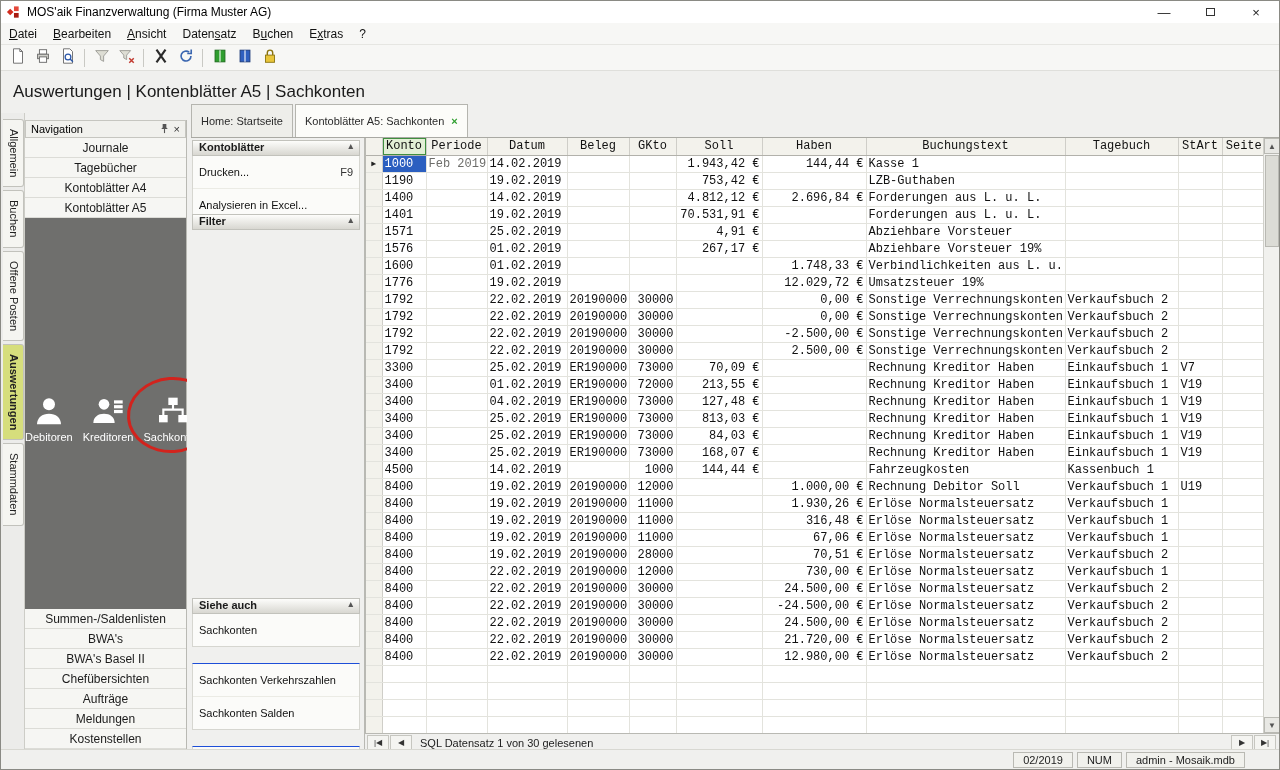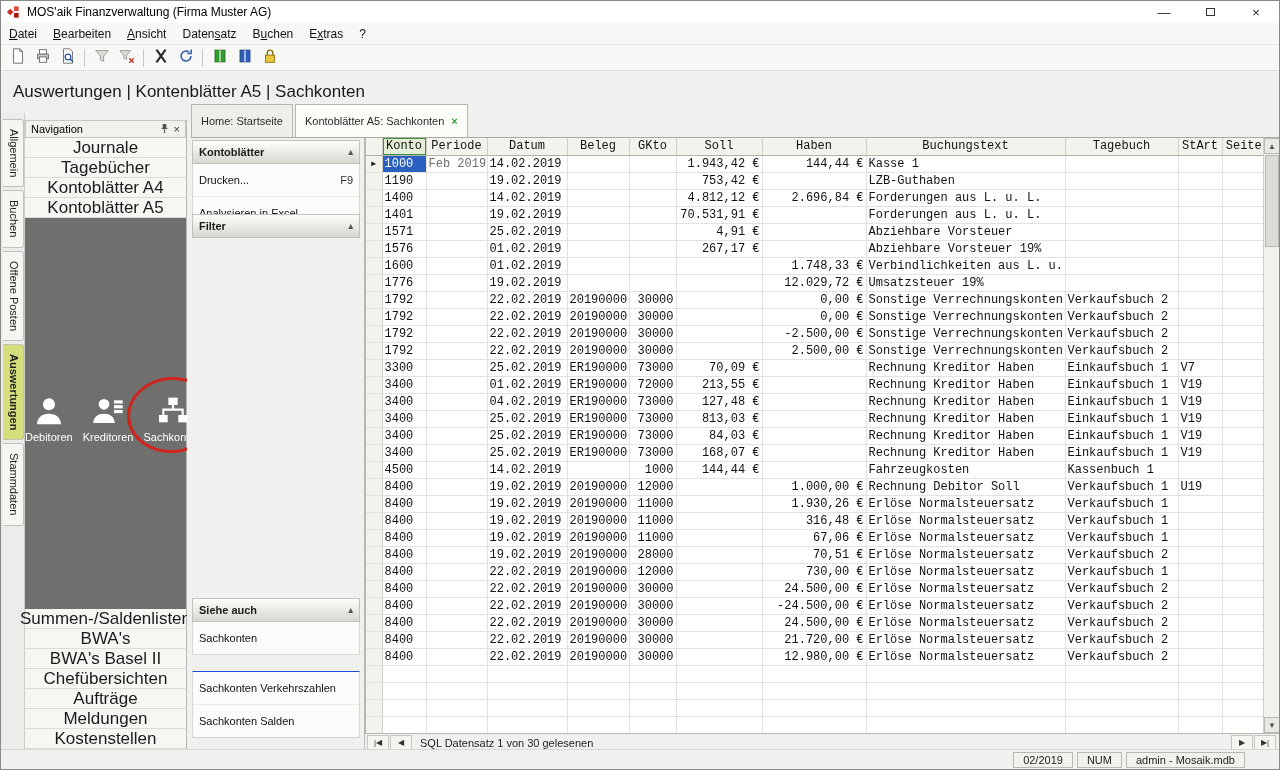--- a/index.html
+++ b/index.html
@@ -32,32 +32,32 @@
   .side-strip{position:absolute;left:0;top:112px;width:24px;bottom:20px;background:#ececea;border-right:1px solid #cdcdc7;padding-top:3px}
   .side-tab{writing-mode:vertical-rl;width:21px;margin:3px 0 3px 2px;padding:9px 3px;font-size:11px;color:#222;background:#f5f5f1;border:1px solid #c2c2bc;border-left:none;border-radius:0 3px 3px 0;text-align:center}
   .side-tab.active{background:#d6de7c;font-weight:bold}
 
   
   .nav-panel{position:absolute;left:24px;top:119px;width:162px;bottom:20px;background:#f0f0ee;border-right:1px solid #b9b9b3;display:flex;flex-direction:column}
   .nav-header{height:18px;display:flex;align-items:center;font-size:11px;padding:0 5px;border:1px solid #c6c6c0;background:#f1f1ed;gap:4px}
   .nav-header .spacer{flex:1}
   .nav-header svg{width:11px;height:11px}
   .nav-x{font-size:11px;color:#333;line-height:1}
-  .nav-item{height:20px;display:flex;align-items:center;justify-content:center;font-size:17px;background:#f6f6f3;border-bottom:1px solid #dcdcd7;color:#1b1b1b}
+  .nav-item{height:20px;display:flex;align-items:center;justify-content:center;font-size:12px;background:#f6f6f3;border-bottom:1px solid #dcdcd7;color:#1b1b1b}
   .nav-dark{flex:1;background:#6f6f6d;display:flex;flex-direction:row;align-items:center;padding-top:10px;gap:10px;position:relative}
   .nav-icon-item{width:128px;height:60px;display:flex;flex-direction:column;align-items:center;justify-content:center;color:#fff;font-size:11px;position:relative}
   .nav-icon-item .nav-ic{display:inline-flex}
   .nav-icon-item svg{width:32px;height:32px;margin-bottom:4px}
   .annotation-circle{position:absolute;left:-16px;right:-16px;top:-12px;bottom:-4px;border:3px solid #d2231d;border-radius:50%;transform:rotate(-4deg);pointer-events:none}
 
   
   .task-panel{position:absolute;left:186px;top:137px;width:178px;bottom:20px;background:#f0f0ee;border-right:1px solid #b9b9b3}
   .task-section{position:absolute;left:5px;width:168px}
   .task-section.s0{top:2px}.task-section.s1{top:76px}.task-section.s2{top:460px}
-  .sec-header{height:24px;background:linear-gradient(#fdfdfb,#d8d7d1);border:1px solid #c2c2bc;display:flex;align-items:center;font-size:11px;font-weight:bold;padding:0 6px;color:#1b1b1b}
+  .sec-header{height:16px;background:linear-gradient(#fdfdfb,#d8d7d1);border:1px solid #c2c2bc;display:flex;font-size:11px;font-weight:bold;padding:0 6px;color:#1b1b1b}
   .sec-header .arrow{margin-left:auto;font-size:9px;color:#555}
   .sec-group{background:#fbfbf9;border:1px solid #d6d6d0;border-top:none}
   .sec-group.gap{margin-top:16px;border-top:1px solid #1d4ed8}
   .sec-item{height:18px;display:flex;align-items:center;font-size:11px;padding:16px 6px;border-bottom:1px solid #ececE6;border-bottom:1px solid #ececе6;border-bottom:1px solid #ebebe5;color:#111}
   .sec-item:last-child{border-bottom:none}
   .sec-item .shortcut{margin-left:auto;color:#333}
 
   
   .doc-tabs{position:absolute;left:190px;top:119px;right:0;height:18px;display:flex;align-items:flex-end;border-bottom:1px solid #a9a9a3;background:#f0f0ee}
   .doc-tab{height:18px;display:flex;align-items:center;padding:16px 9px;font-size:11px;background:#eeeeea;border:1px solid #b5b5af;border-bottom:none;margin-right:2px;color:#2b2b2b}

